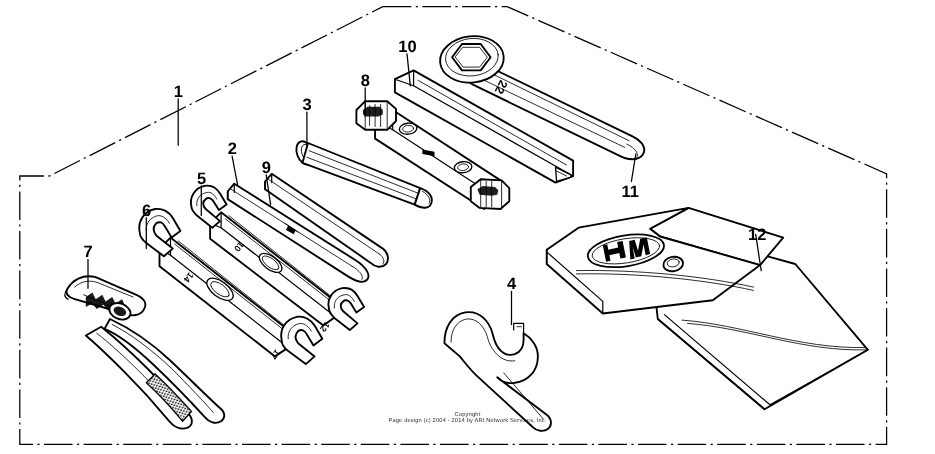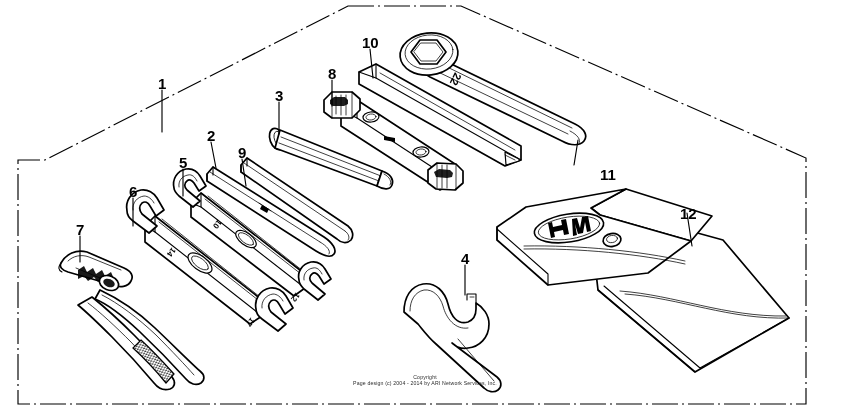--- a/index.html
+++ b/index.html
@@ -297,20 +297,20 @@
     <span class="callout" style="left:158px;top:76px;">1</span>
     <span class="callout" style="left:207px;top:128px;">2</span>
     <span class="callout" style="left:275px;top:88px;">3</span>
     <span class="callout" style="left:461px;top:251px;">4</span>
     <span class="callout" style="left:179px;top:155px;">5</span>
     <span class="callout" style="left:129px;top:184px;">6</span>
     <span class="callout" style="left:76px;top:222px;">7</span>
     <span class="callout" style="left:328px;top:66px;">8</span>
     <span class="callout" style="left:238px;top:145px;">9</span>
     <span class="callout" style="left:362px;top:35px;">10</span>
-    <span class="callout" style="left:600px;top:167px;">11</span>
+    <span class="callout" style="left:565px;top:167px;">11</span>
     <span class="callout" style="left:680px;top:206px;">12</span>
   </div>
 
   <div class="copyright cr-line1">Copyright</div>
   <div class="copyright cr-line2">Page design (c) 2004 - 2014 by ARI Network Services, Inc.</div>
 
 </div>
 
 </body></html>

